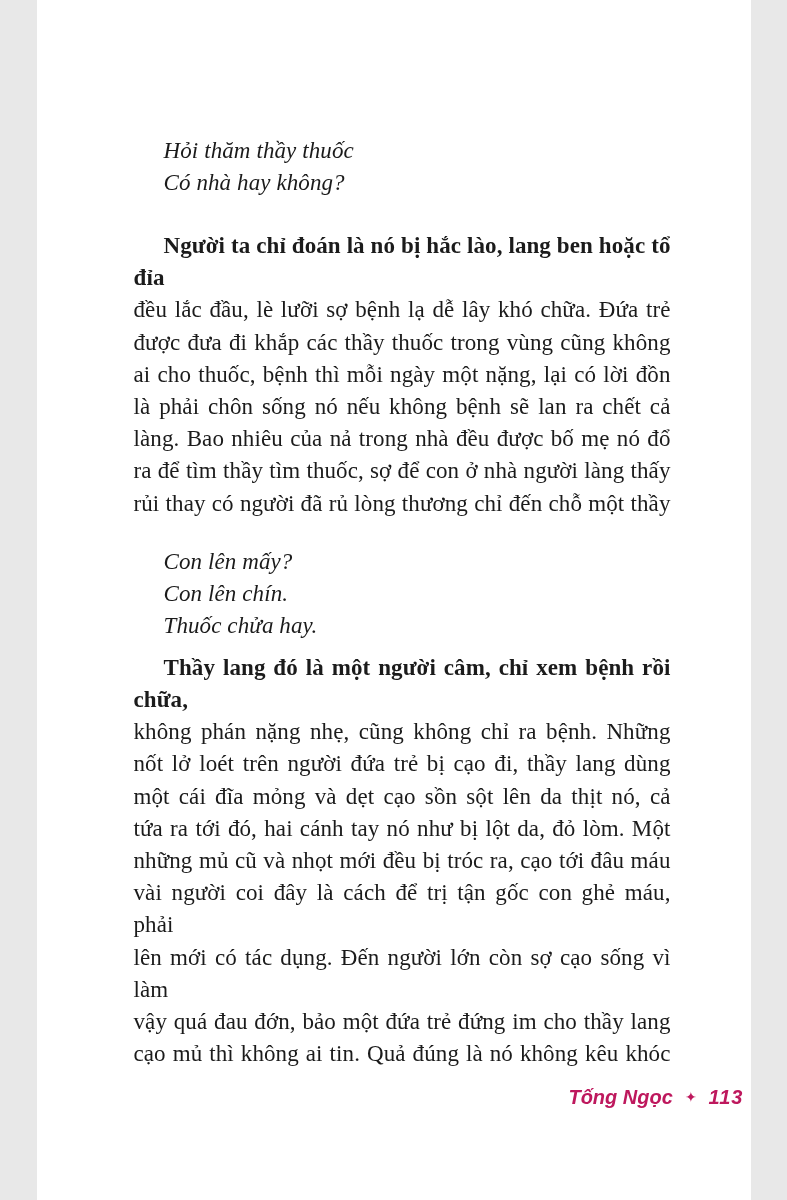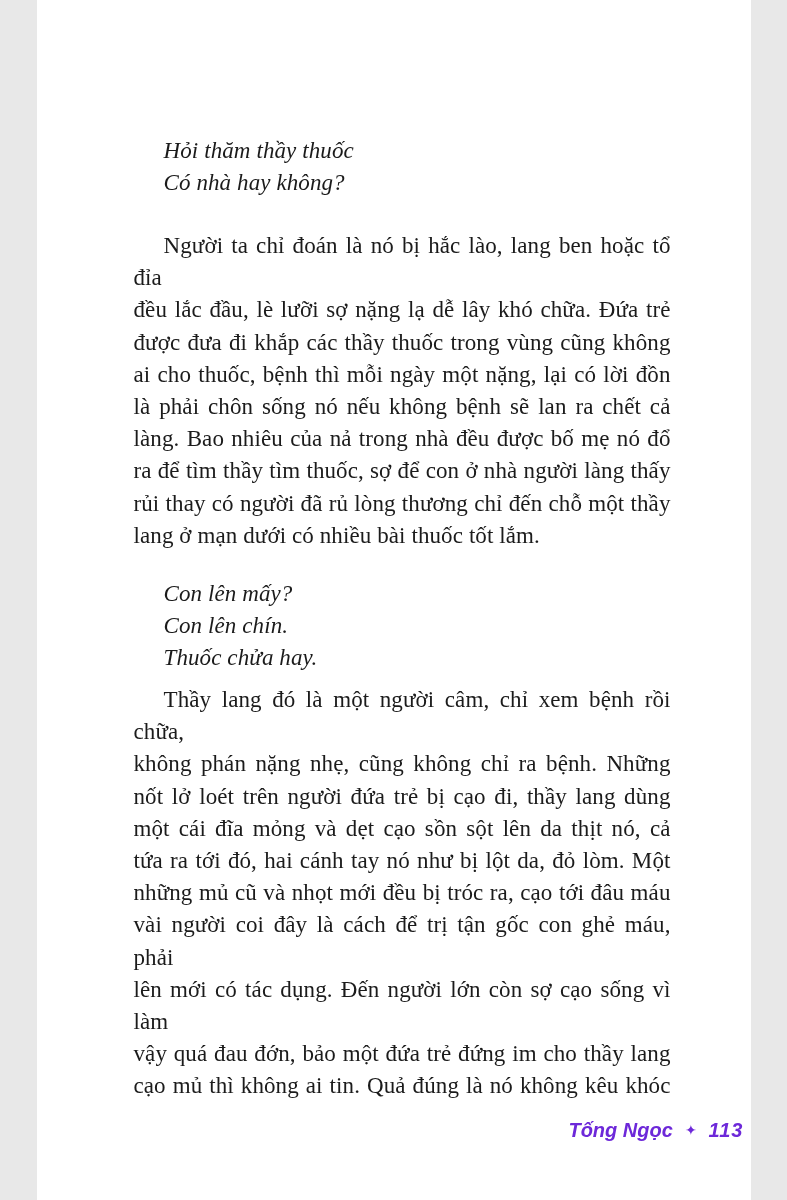--- a/index.html
+++ b/index.html
@@ -30,31 +30,31 @@
     letter-spacing: 0.1px;
   }
   .para-1 { margin-bottom: 26px; }
   .para-2 { margin-bottom: 5px; }
   .pl { white-space: normal; }
   .jl {
     text-align: justify;
     text-align-last: justify;
     text-justify: inter-word;
   }
-  .indent { text-indent: 30px; }
+  .indent { text-indent: 30px; font-weight: bold; }
   .footer {
     margin-top: 14px;
     width: 610px;
     text-align: right;
     font-family: "Liberation Sans", "DejaVu Sans", sans-serif;
     font-weight: bold;
     font-style: italic;
     font-size: 20px;
     line-height: 26px;
-    color: #6d28d9;
+    color: #be185d;
   }
   .footer .star {
     display: inline-block;
     font-style: normal;
     font-size: 14px;
     margin: 0 12px;
     transform: translateY(-2px);
   }
   .footer .pagenum { letter-spacing: 1px; }
 </style>
@@ -63,28 +63,27 @@
 
 <div class="page">
 
   <div class="verse verse-1">
     <div class="vline">Hỏi thăm thầy thuốc</div>
     <div class="vline">Có nhà hay không?</div>
   </div>
 
   <div class="para para-1">
     <div class="pl jl indent">Người ta chỉ đoán là nó bị hắc lào, lang ben hoặc tổ đỉa</div>
-    <div class="pl jl">đều lắc đầu, lè lưỡi sợ nặng lạ dễ lây khó chữa. Đứa trẻ</div>
+    <div class="pl jl">đều lắc đầu, lè lưỡi sợ bệnh lạ dễ lây khó chữa. Đứa trẻ</div>
     <div class="pl jl">được đưa đi khắp các thầy thuốc trong vùng cũng không</div>
     <div class="pl jl">ai cho thuốc, bệnh thì mỗi ngày một nặng, lại có lời đồn</div>
     <div class="pl jl">là phải chôn sống nó nếu không bệnh sẽ lan ra chết cả</div>
     <div class="pl jl">làng. Bao nhiêu của nả trong nhà đều được bố mẹ nó đổ</div>
     <div class="pl jl">ra để tìm thầy tìm thuốc, sợ để con ở nhà người làng thấy</div>
     <div class="pl jl">rủi thay có người đã rủ lòng thương chỉ đến chỗ một thầy</div>
-    <div class="pl">lang ở mạn dưới có nhiều bài thuốc tốt lắm.</div>
   </div>
 
   <div class="verse verse-2">
     <div class="vline">Con lên mấy?</div>
     <div class="vline">Con lên chín.</div>
     <div class="vline">Thuốc chửa hay.</div>
   </div>
 
   <div class="para para-2">
     <div class="pl jl indent">Thầy lang đó là một người câm, chỉ xem bệnh rồi chữa,</div>

